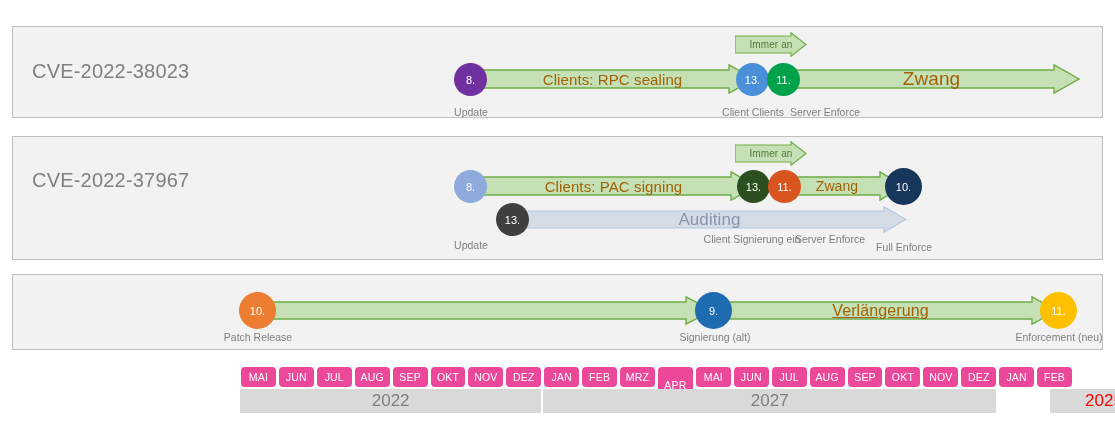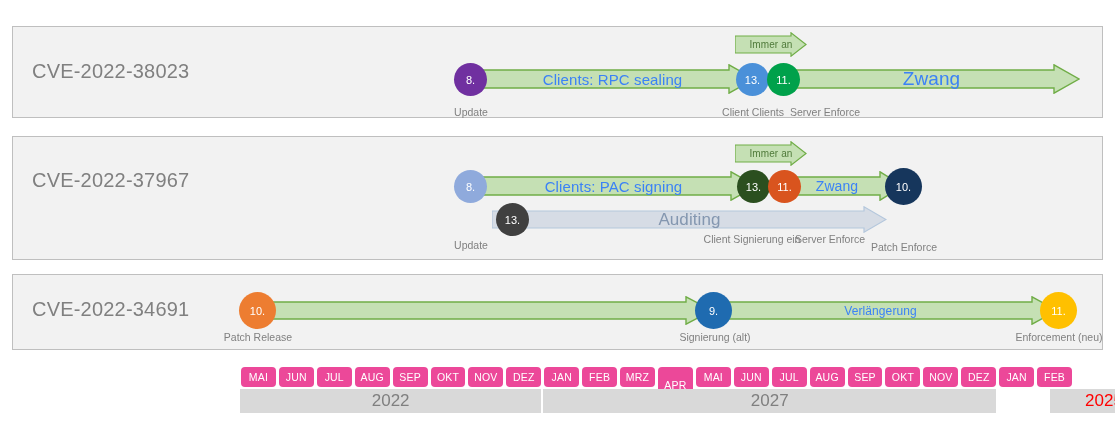--- a/index.html
+++ b/index.html
@@ -37,21 +37,21 @@
   }
   .arrow svg{position:absolute;inset:0;width:100%;height:100%;display:block;}
   .arrow-label{
     position:relative;
     z-index:2;
     white-space:nowrap;
     font-size:15px;
     color:#5a7a3f;
     letter-spacing:.1px;
   }
-  .arrow.green .arrow-label{color:#3b82f6;}
+  .arrow.green .arrow-label{color:#a16207;}
   .arrow.blue  .arrow-label{color:#8497b0;font-size:17px;}
   .arrow.small .arrow-label{font-size:10px;color:#4f7a3a;}
 
   
   .dot{
     position:absolute;
     border-radius:50%;
     display:flex;
     align-items:center;
     justify-content:center;
@@ -138,21 +138,21 @@
 
   <div class="dot" style="left:767px;top:63px;width:33px;height:33px;background:#00a14b;">
     <span>11.</span>
   </div>
   <div class="dot-label" style="left:770px;top:106px;width:110px;">Server Enforce</div>
 
   <div class="panel" style="left:12px;top:136px;width:1091px;height:124px;"></div>
 
   <div class="panel-title" style="left:32px;top:169px;">CVE-2022-37967</div>
 
-  <div class="arrow blue" style="left:492px;top:206px;width:395px;height:27px;z-index:1;">
+  <div class="arrow blue" style="left:512px;top:206px;width:395px;height:27px;z-index:1;">
     <svg viewBox="0 0 395 27" preserveAspectRatio="none">
       <polygon points="0,5 372,5 372,0.8 394,13.5 372,26.2 372,22 0,22" fill="#d6dce5" stroke="#b4c7dc" stroke-width="1.2"></polygon>
     </svg>
     <span class="arrow-label">Auditing</span>
   </div>
 
   <div class="arrow green" style="left:470px;top:171px;width:287px;height:30px;z-index:2;">
     <svg viewBox="0 0 287 30" preserveAspectRatio="none">
       <polygon points="0,6 261,6 261,0.8 286,15 261,29.2 261,24 0,24" fill="#c5e0b4" stroke="#70ad47" stroke-width="1.4"></polygon>
     </svg>
@@ -185,41 +185,40 @@
   <div class="dot-label" style="left:675px;top:233px;width:154px;">Client Signierung ein</div>
 
   <div class="dot" style="left:768px;top:170px;width:33px;height:33px;background:#d9541e;">
     <span>11.</span>
   </div>
   <div class="dot-label" style="left:775px;top:233px;width:110px;">Server Enforce</div>
 
   <div class="dot" style="left:885px;top:168px;width:37px;height:37px;background:#16365c;">
     <span>10.</span>
   </div>
-  <div class="dot-label" style="left:860px;top:241px;width:88px;">Patch Enforce</div>
+  <div class="dot-label" style="left:860px;top:241px;width:88px;">Full Enforce</div>
 
   <div class="dot" style="left:496px;top:203px;width:33px;height:33px;background:#404040;z-index:3;">
     <span>13.</span>
   </div>
 
   <div class="panel" style="left:12px;top:274px;width:1091px;height:76px;"></div>
 
-  <div class="panel-title" style="left:32px;top:298px;">CVE-2022-34691</div>
 
   <div class="arrow green" style="left:257px;top:296px;width:456px;height:29px;">
     <svg viewBox="0 0 456 29" preserveAspectRatio="none">
       <polygon points="0,6 429,6 429,0.8 455,14.5 429,28.2 429,23 0,23" fill="#c5e0b4" stroke="#70ad47" stroke-width="1.4"></polygon>
     </svg>
   </div>
 
   <div class="arrow green" style="left:713px;top:296px;width:345px;height:29px;">
     <svg viewBox="0 0 345 29" preserveAspectRatio="none">
       <polygon points="0,6 319,6 319,0.8 344,14.5 319,28.2 319,23 0,23" fill="#c5e0b4" stroke="#70ad47" stroke-width="1.4"></polygon>
     </svg>
-    <span class="arrow-label" style="font-size:12px;margin-right:10px;">Verlängerung</span>
+    <span class="arrow-label" style="font-size:16px;margin-right:10px;text-decoration:underline;">Verlängerung</span>
   </div>
 
   <div class="dot" style="left:239px;top:292px;width:37px;height:37px;background:#ed7d31;">
     <span>10.</span>
   </div>
   <div class="dot-label" style="left:212px;top:331px;width:92px;">Patch Release</div>
 
   <div class="dot" style="left:695px;top:292px;width:37px;height:37px;background:#1f6bb0;">
     <span>9.</span>
   </div>

